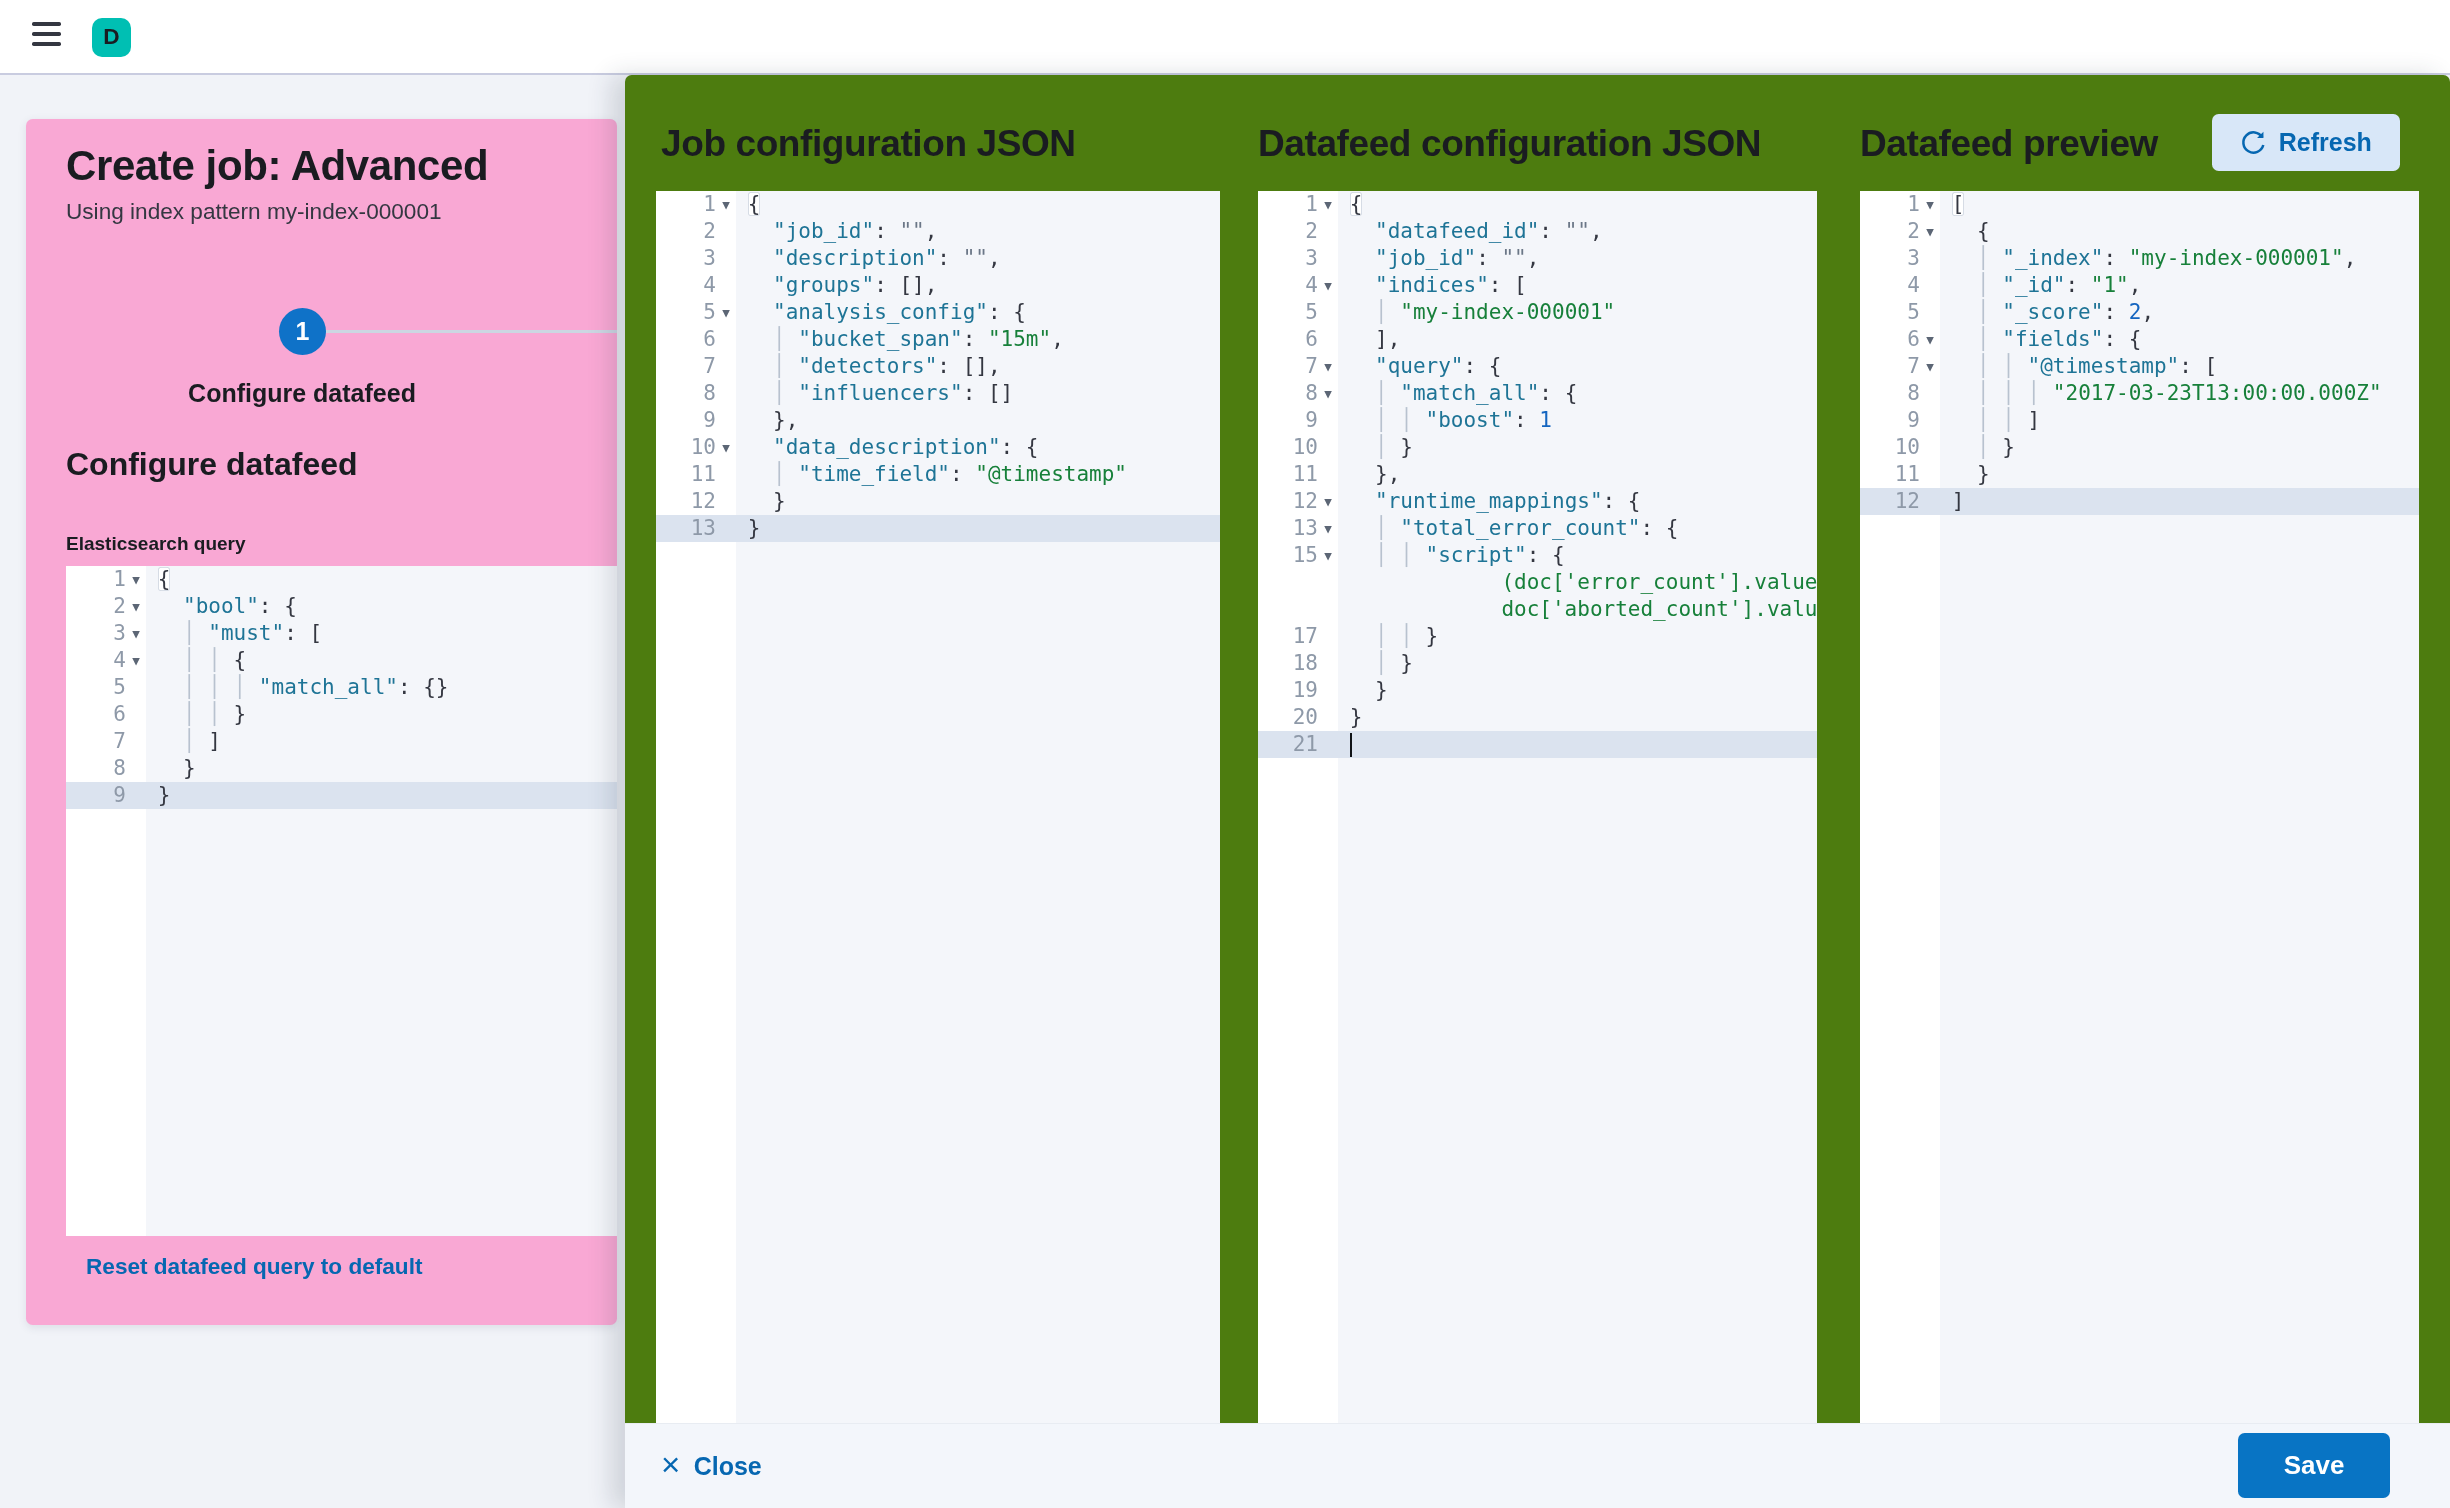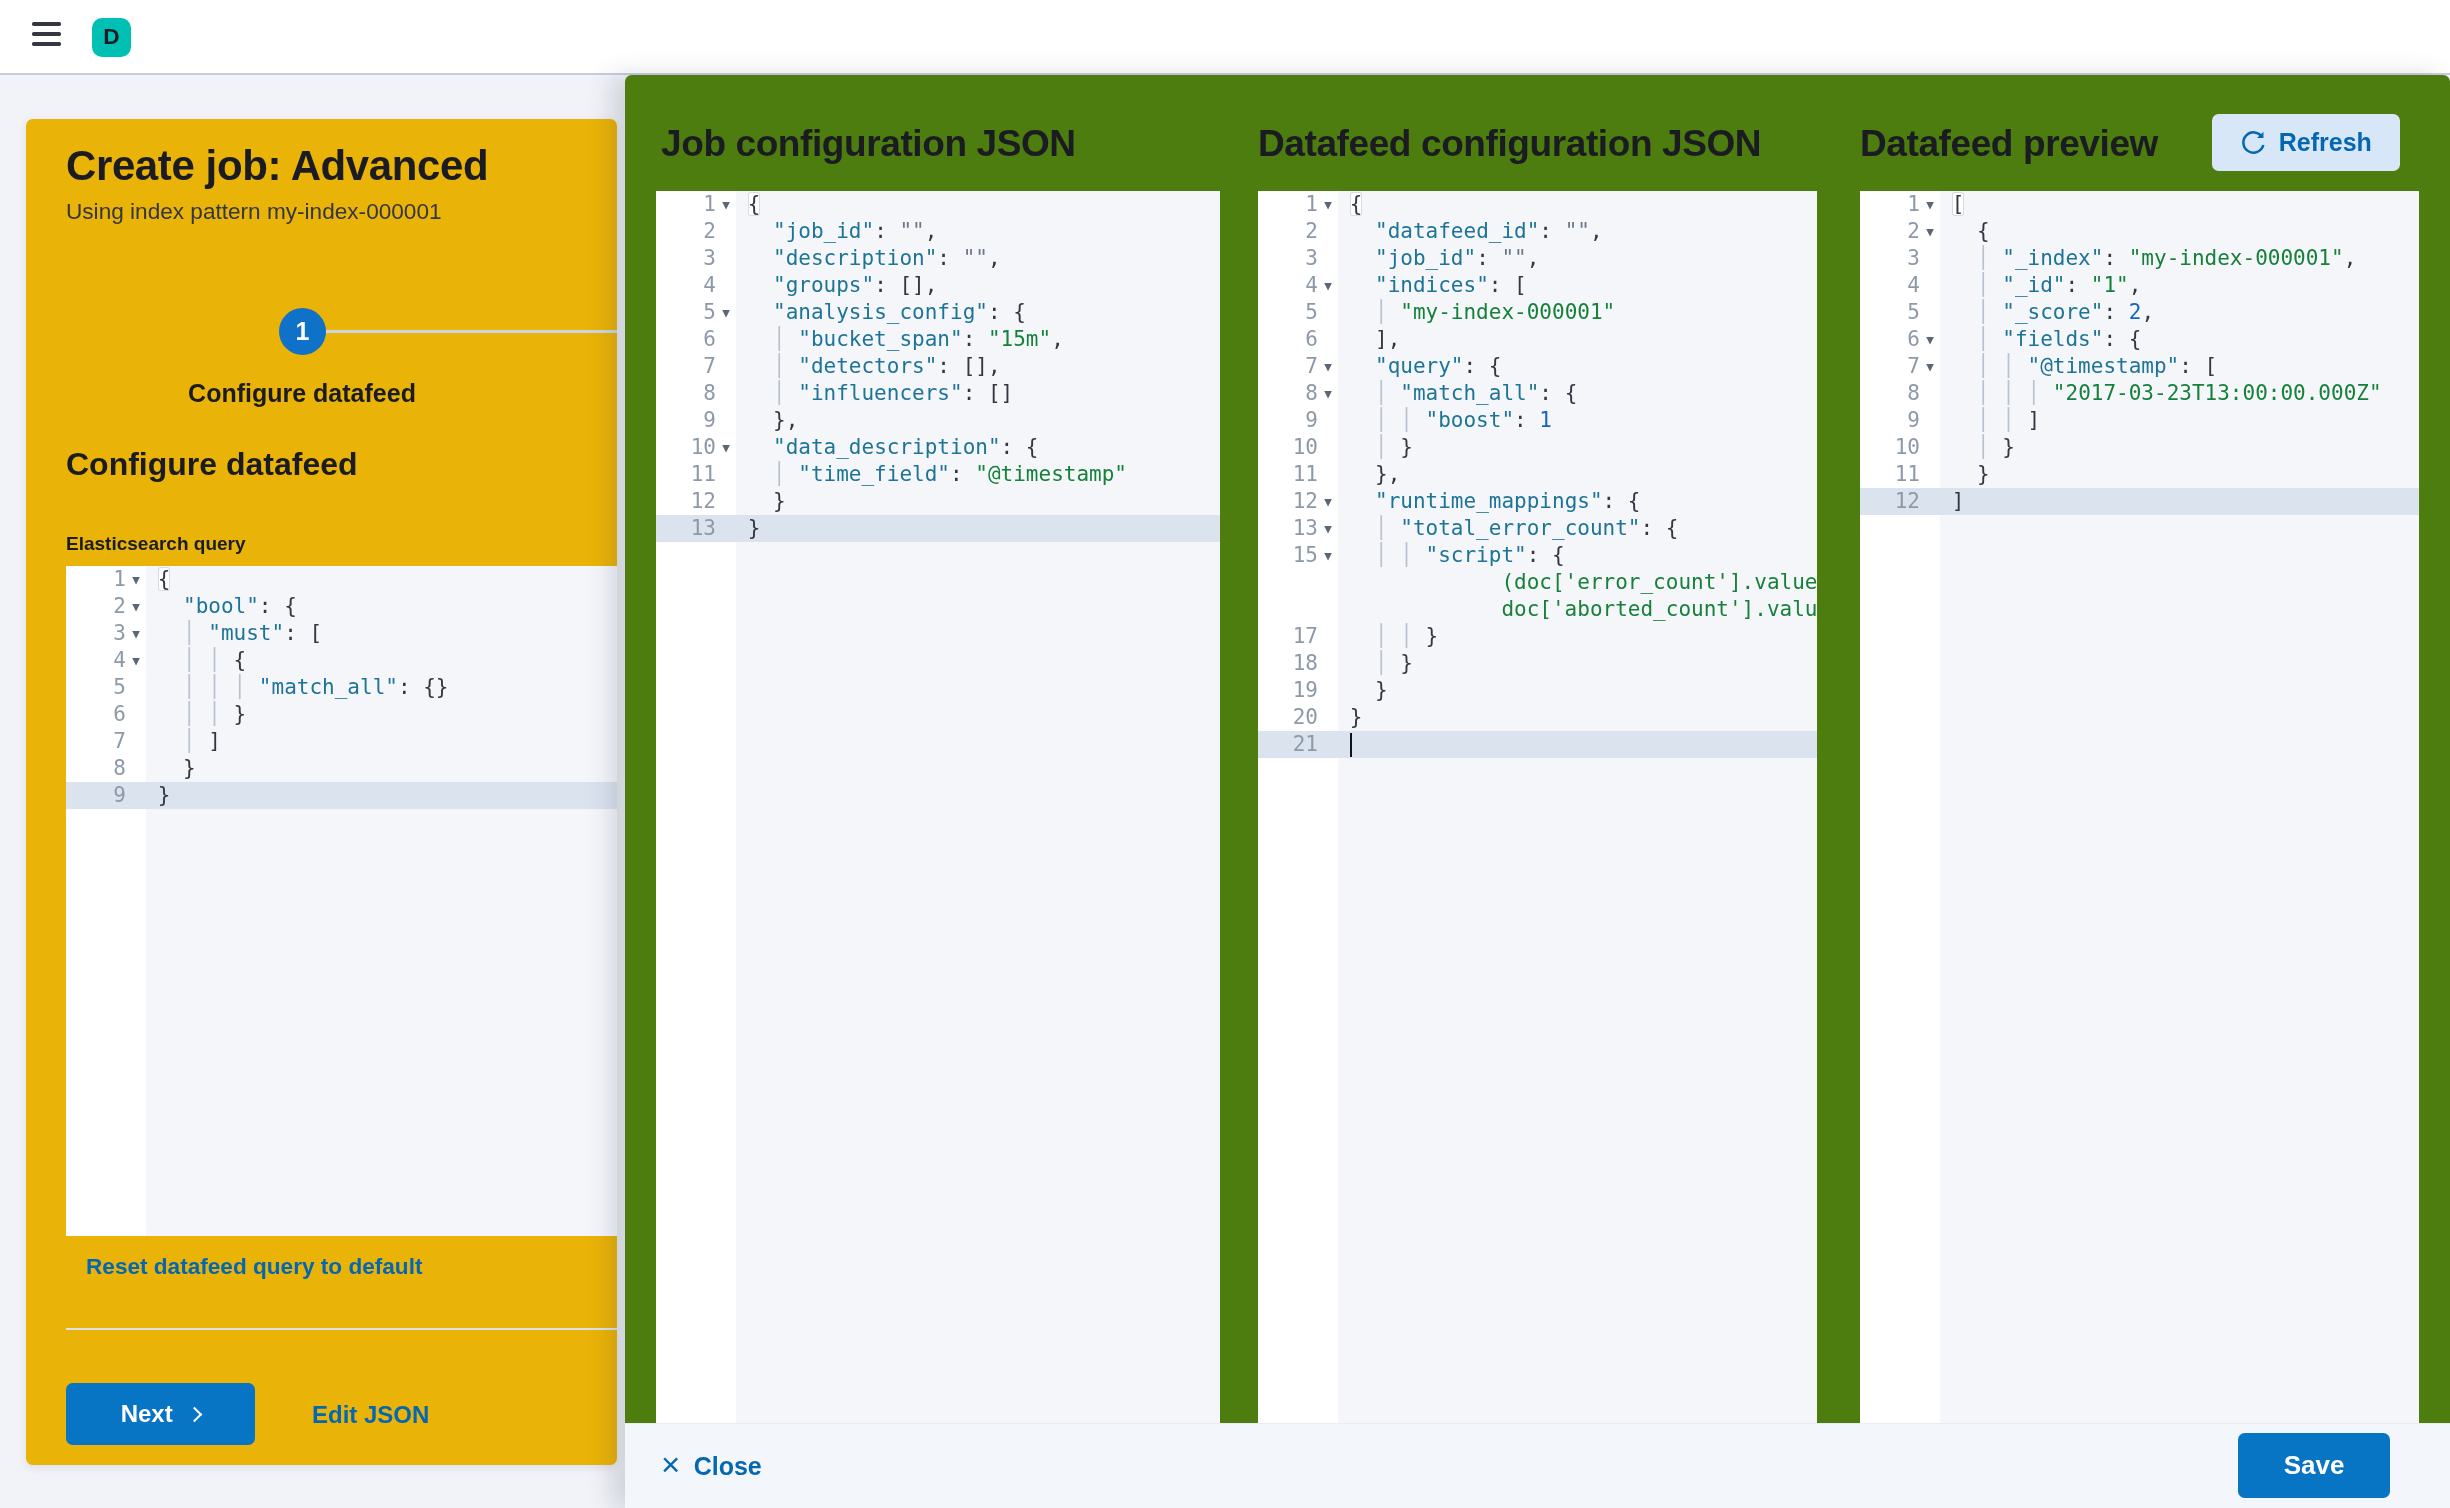--- a/index.html
+++ b/index.html
@@ -32,22 +32,22 @@
     background:#cfe4f6; color:#0c69ae; font-size:22px; font-weight:500;
     padding:0 35px 0 25px; margin-right:3.3px; white-space:nowrap;
     clip-path:polygon(0 0, calc(100% - 13.4px) 0, 100% 50%, calc(100% - 13.4px) 100%, 0 100%, 13.4px 50%);
   }
   .crumb.first { clip-path:polygon(0 0, calc(100% - 13.4px) 0, 100% 50%, calc(100% - 13.4px) 100%, 0 100%); border-radius:6.7px 0 0 6.7px; padding-left:22px; }
   .crumb.last  { clip-path:polygon(0 0, 100% 0, 100% 100%, 0 100%, 13.4px 50%); border-radius:0 6.7px 6.7px 0;
                  background:#d3dae6; color:#343741; padding-right:25px; }
 
   
   .wizard {
-    position:absolute; left:26px; top:119px; width:591px; height:1346px;
-    background:#eab308; border-radius:6.7px;
+    position:absolute; left:26px; top:119px; width:591px; height:1206px;
+    background:#f9a8d4; border-radius:6.7px;
     box-shadow:0 2.5px 8.4px rgba(50,60,90,.10);
     overflow:hidden;
   }
   .wizard h1 { position:absolute; left:40px; top:22px; font-size:42px; line-height:49px; font-weight:700; letter-spacing:-0.4px; }
   .wizard .subtitle { position:absolute; left:40px; top:80px; font-size:22.6px; color:#343741; }
   .step-line { position:absolute; left:300px; top:211px; width:291px; height:2.5px; background:#ccd6e2; }
   .step-circle {
     position:absolute; left:253px; top:189px; width:47px; height:47px; border-radius:50%;
     background:#0f72c8; color:#fff; font-size:25px; font-weight:700;
     display:flex; align-items:center; justify-content:center;

